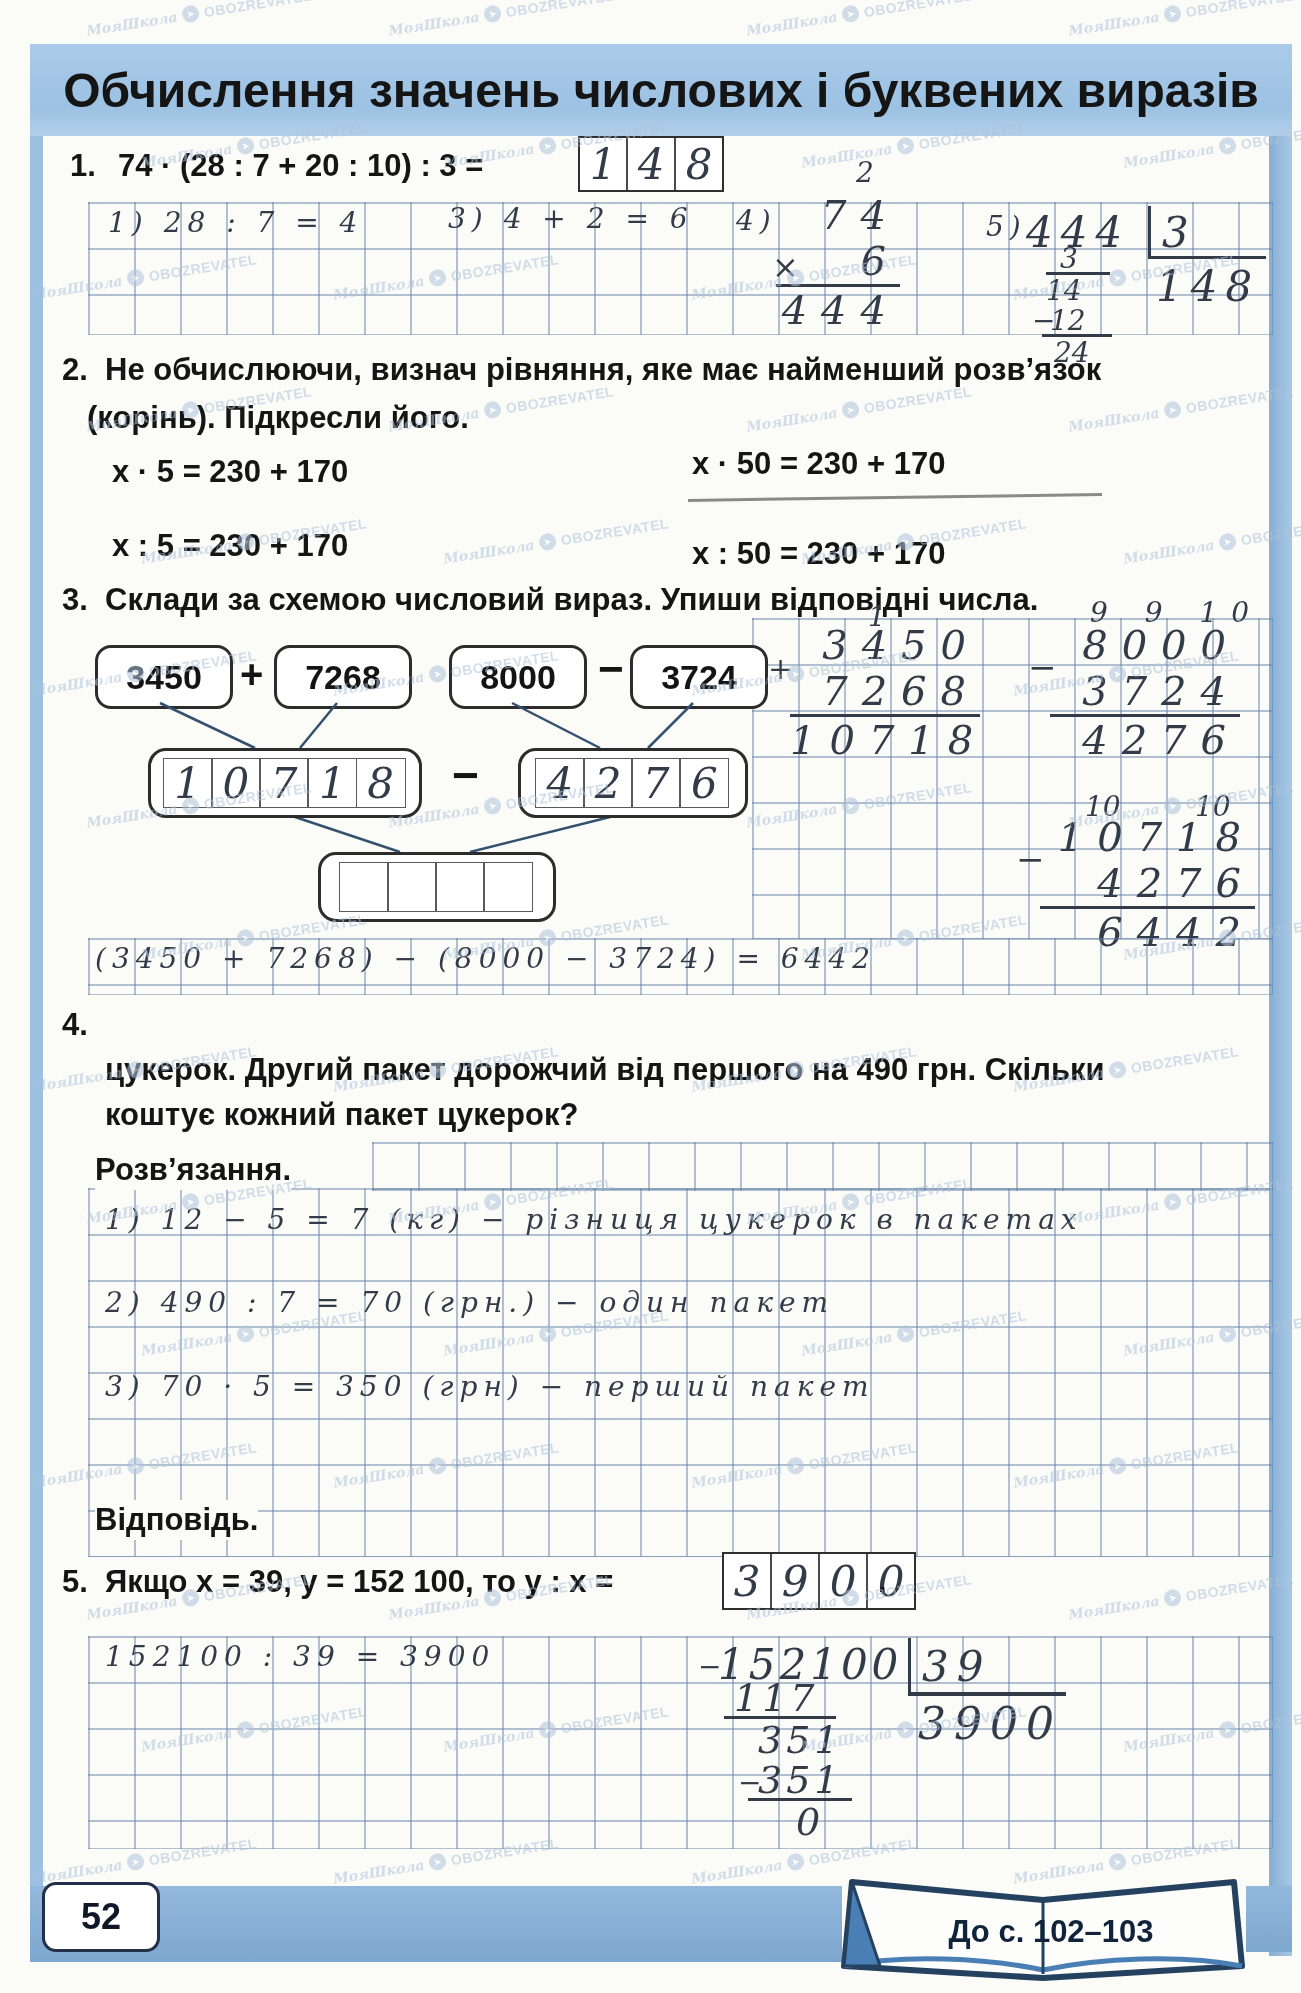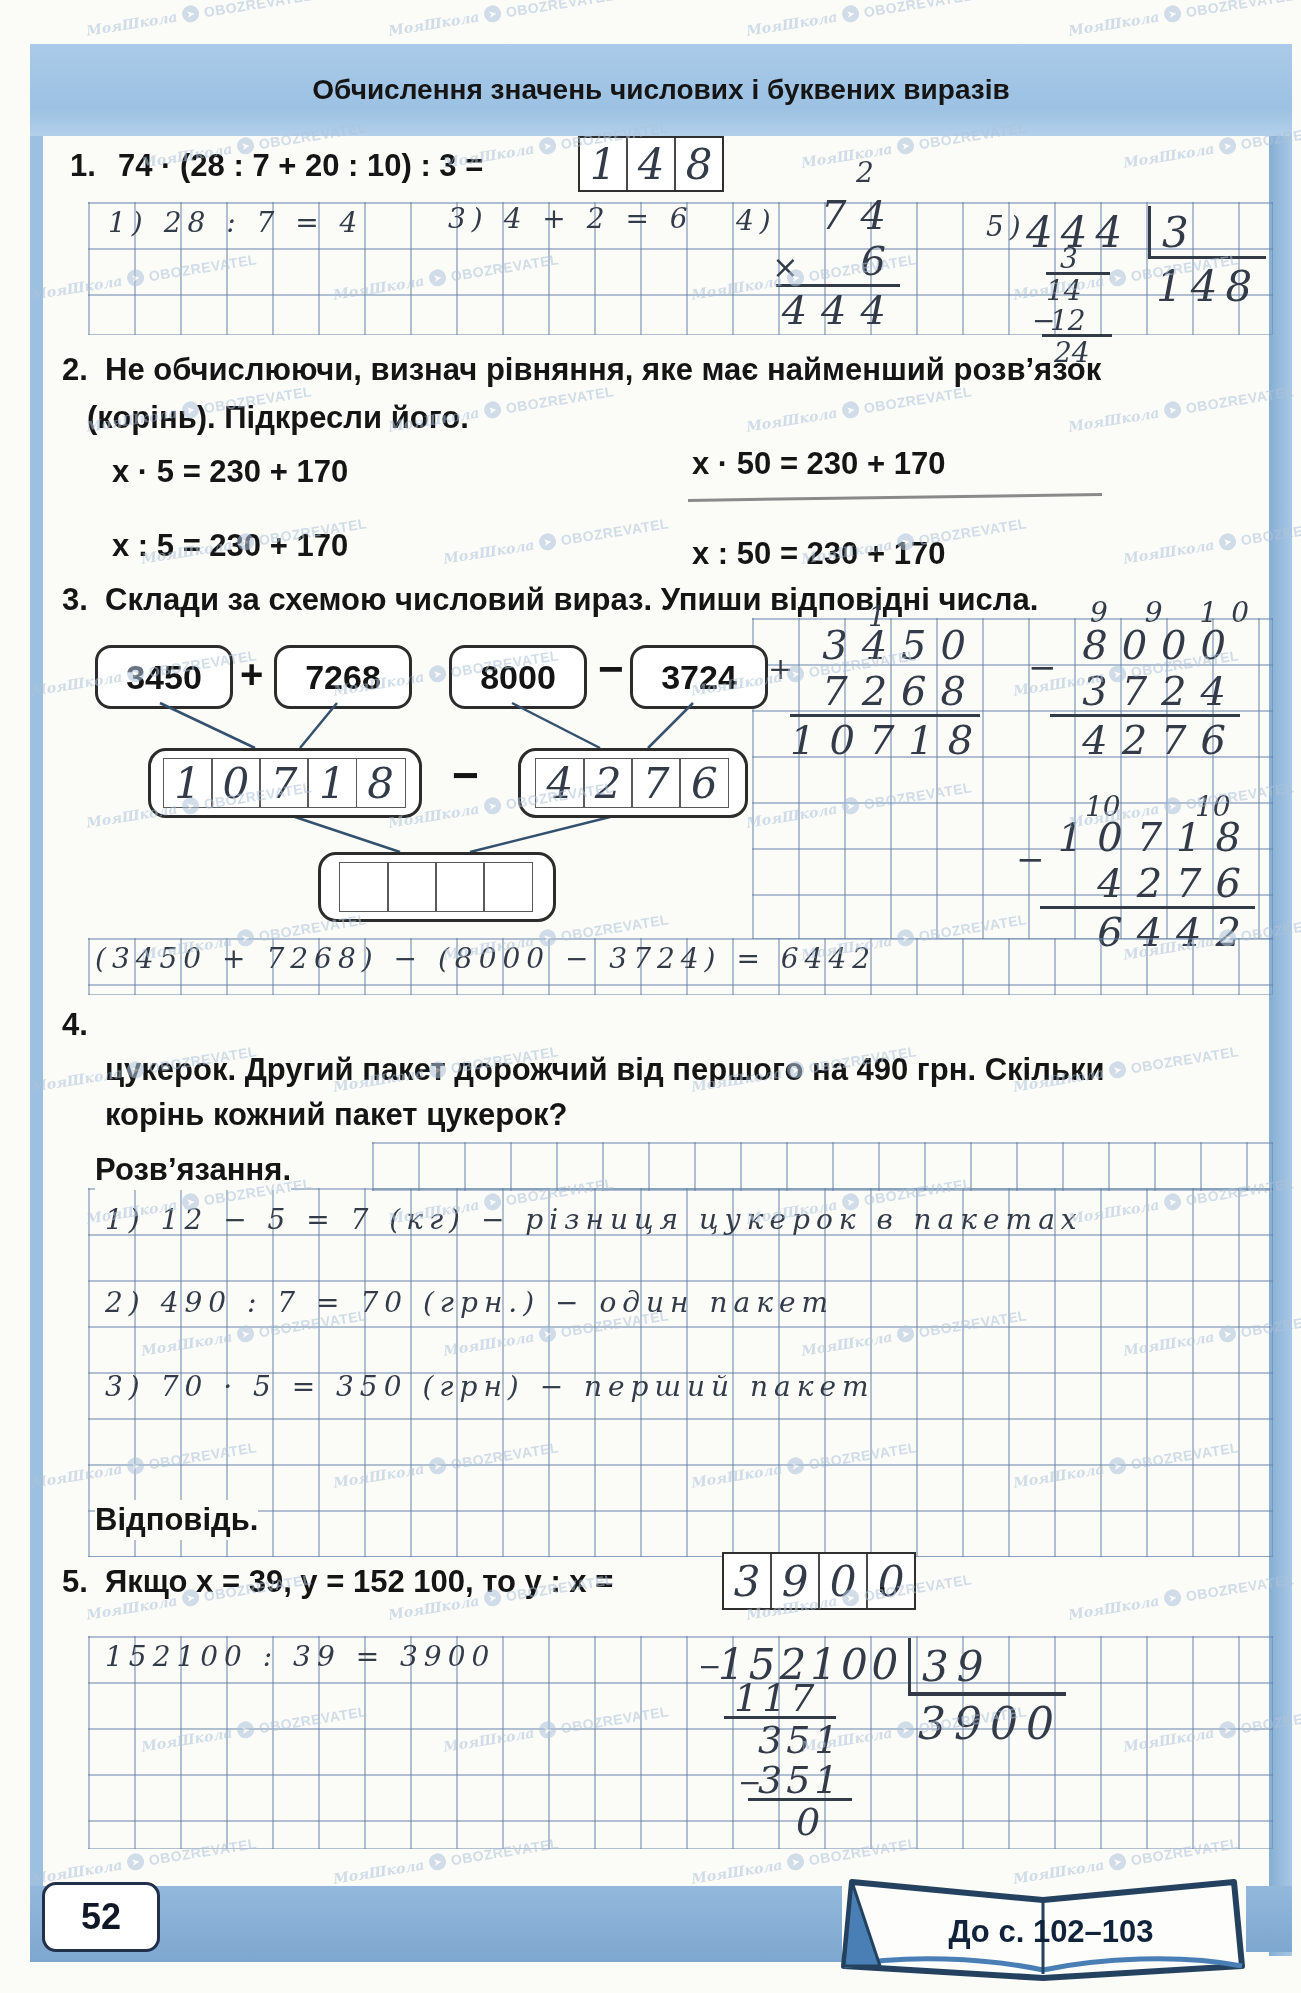--- a/index.html
+++ b/index.html
@@ -1,21 +1,21 @@
 <!DOCTYPE html>
 <html><head>
 <meta charset="utf-8">
 <style>
   html,body{margin:0;padding:0;background:#d8d8d8;}
   .page{position:relative;width:1301px;height:1993px;background:#fbfbf8;overflow:hidden;
         font-family:"Liberation Sans",sans-serif;}
   .abs{position:absolute;}
   .printed{font-weight:700;color:#151515;font-family:"Liberation Sans",sans-serif;}
   .t31{font-size:31px;line-height:1.3;}
-  .t36{font-size:28px;}
+  .t36{font-size:48px;}
   .hw{font-family:"DejaVu Serif",serif;font-style:italic;color:#333b49;}
   .hwline{font-size:28px;letter-spacing:6px;white-space:nowrap;line-height:1.1;}
   .h28{font-size:28px;}
   .h42{font-size:42px;letter-spacing:8px;}
   .grid{background-image:
       linear-gradient(to right, rgba(96,126,166,.48) 1.6px, transparent 1.6px),
       linear-gradient(to bottom, rgba(96,126,166,.48) 1.6px, transparent 1.6px);
       background-size:46px 46px;
       border-right:1.6px solid rgba(96,126,166,.48);
       border-bottom:1.6px solid rgba(96,126,166,.48);}
@@ -187,21 +187,21 @@
     </div>
     <div class="cmrow" style="border-bottom:3.5px solid #333b49;">4276</div>
     <div class="cmrow">6442</div>
   </div>
 
   <div class="abs grid" style="left:88px;top:938px;width:1184px;height:56px;"></div>
   <span class="abs hw hwline" style="left:95px;top:944px;">(3450 + 7268) − (8000 − 3724) = 6442</span>
 
   <span class="abs printed t31" style="left:62px;top:1005px;">4.</span>
   <span class="abs printed t31" style="left:105px;top:1050px;">цукерок. Другий пакет дорожчий від першого на 490 грн. Скільки</span>
-  <span class="abs printed t31" style="left:105px;top:1095px;">корінь кожний пакет цукерок?</span>
+  <span class="abs printed t31" style="left:105px;top:1095px;">коштує кожний пакет цукерок?</span>
 
   <div class="abs grid" style="left:372px;top:1142px;width:900px;height:48px;"></div>
   <div class="abs grid" style="left:88px;top:1188px;width:1184px;height:368px;"></div>
 
   <span class="abs printed t31" style="left:95px;top:1150px;background:#fbfbf8;">Розв’язання.</span>
   <span class="abs hw hwline" style="left:105px;top:1205px;">1) 12 − 5 = 7 (кг) − різниця цукерок в пакетах</span>
   <span class="abs hw hwline" style="left:105px;top:1288px;">2) 490 : 7 = 70 (грн.) − один пакет</span>
   <span class="abs hw hwline" style="left:105px;top:1372px;">3) 70 · 5 = 350 (грн) − перший пакет</span>
   <span class="abs printed t31" style="left:95px;top:1500px;background:#fbfbf8;">Відповідь.</span>
 

